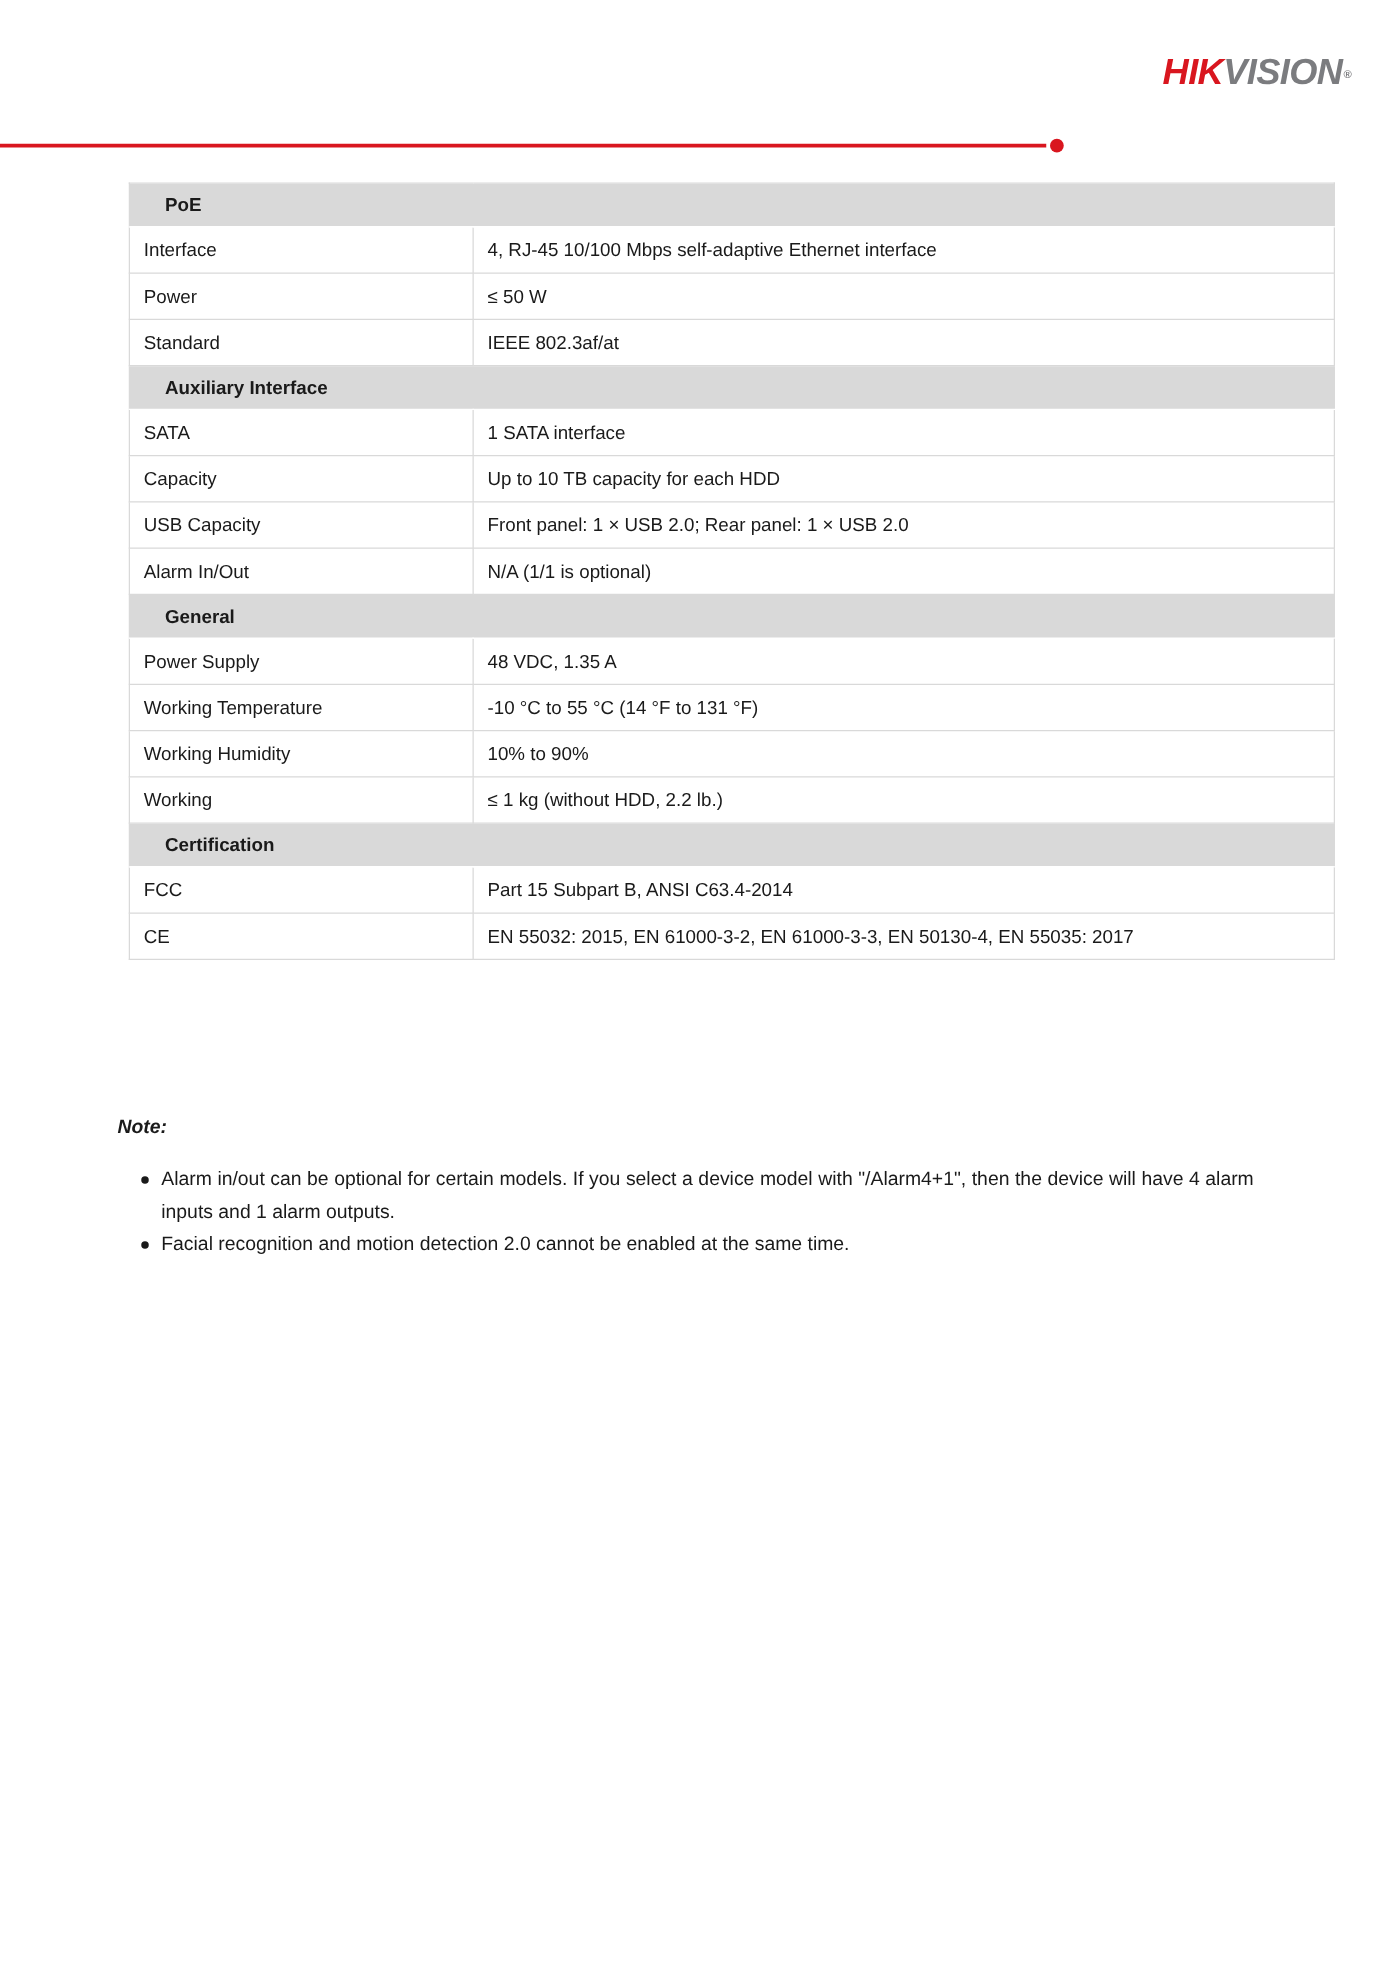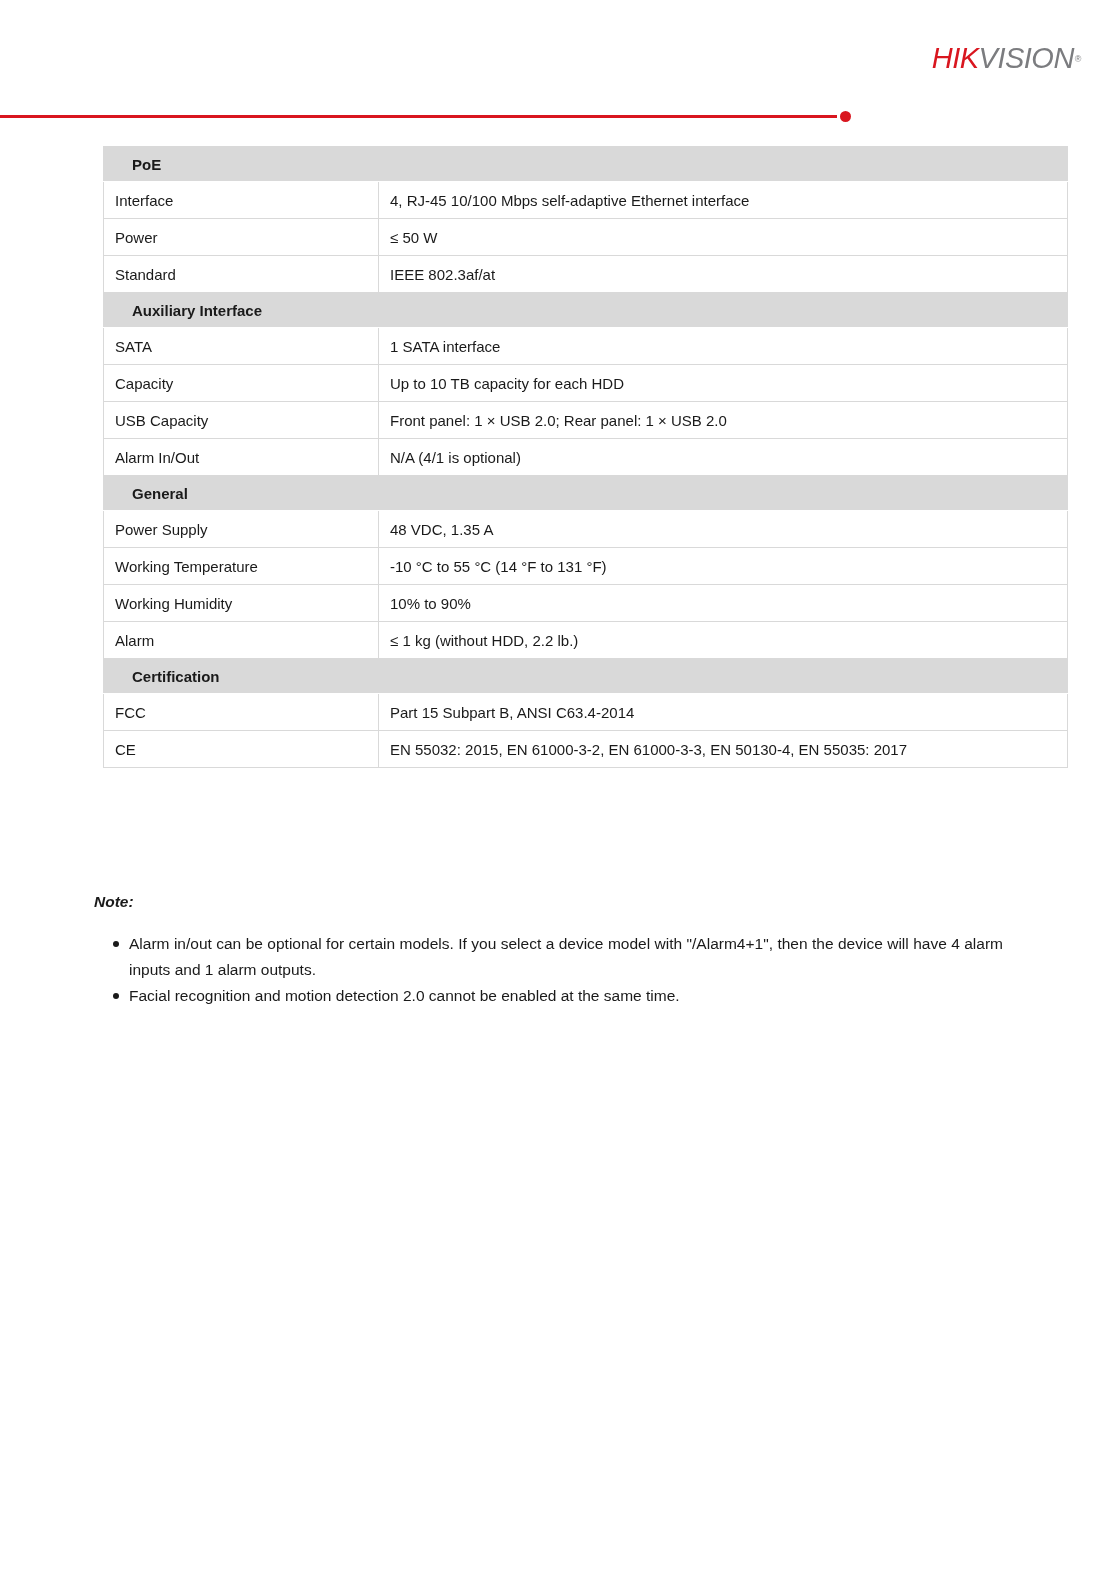--- a/index.html
+++ b/index.html
@@ -17,21 +17,21 @@
     font-family:"Liberation Sans", sans-serif;
     color:var(--text);
     position:relative;
     overflow:hidden;
   }
   
   .logo{
     position:absolute;
     top:43px;right:28px;
     font-style:italic;
-    font-weight:normal;
+    font-weight:bold;
     font-size:29px;
     line-height:31px;
     letter-spacing:-0.5px;
     white-space:nowrap;
   }
   .logo .hik{color:var(--accent);}
   .logo .vision{color:var(--logo-gray);}
   .logo .reg{
     color:var(--logo-gray);
     font-size:9px;
@@ -150,40 +150,40 @@
       <tr class="data">
         <td class="k">Capacity</td>
         <td class="v">Up to 10 TB capacity for each HDD</td>
       </tr>
       <tr class="data">
         <td class="k">USB Capacity</td>
         <td class="v">Front panel: 1 × USB 2.0; Rear panel: 1 × USB 2.0</td>
       </tr>
       <tr class="data">
         <td class="k">Alarm In/Out</td>
-        <td class="v">N/A (4/1 is optional)</td>
+        <td class="v">N/A (1/1 is optional)</td>
       </tr>
 
       <tr class="section">
         <td colspan="2">General</td>
       </tr>
       <tr class="data">
         <td class="k">Power Supply</td>
         <td class="v">48 VDC, 1.35 A</td>
       </tr>
       <tr class="data">
         <td class="k">Working Temperature</td>
         <td class="v">-10 °C to 55 °C (14 °F to 131 °F)</td>
       </tr>
       <tr class="data">
         <td class="k">Working Humidity</td>
         <td class="v">10% to 90%</td>
       </tr>
       <tr class="data">
-        <td class="k">Alarm</td>
+        <td class="k">Working</td>
         <td class="v">≤ 1 kg (without HDD, 2.2 lb.)</td>
       </tr>
 
       <tr class="section">
         <td colspan="2">Certification</td>
       </tr>
       <tr class="data">
         <td class="k">FCC</td>
         <td class="v">Part 15 Subpart B, ANSI C63.4-2014</td>
       </tr>

